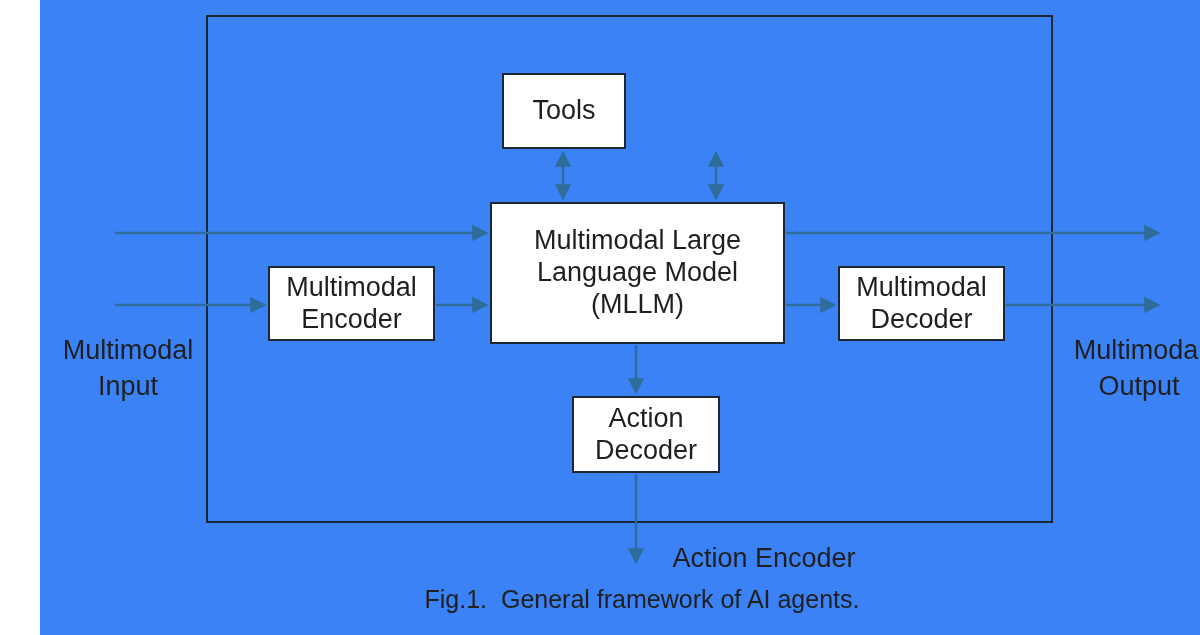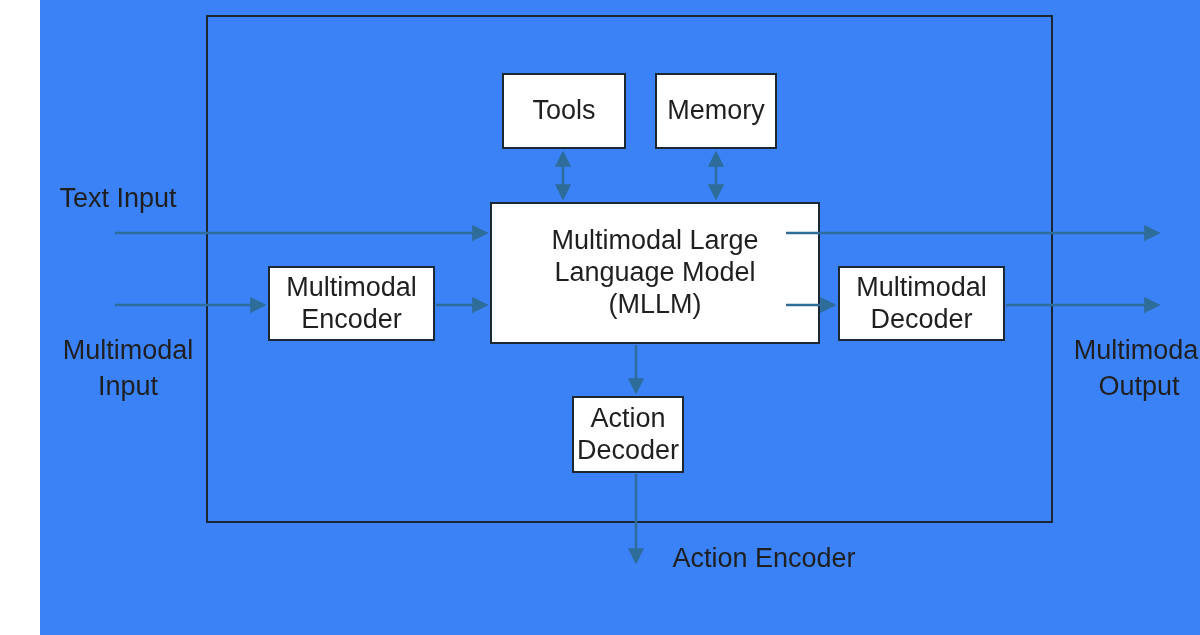--- a/index.html
+++ b/index.html
@@ -37,24 +37,24 @@
     justify-content: center;
     text-align: center;
     font-size: 27px;
     line-height: 1.18;
     box-sizing: border-box;
   }
   .node span { white-space: pre-line; }
 
   #box-tools   { left: 462px; top: 73px;  width: 124px; height: 76px; }
   #box-memory  { left: 615px; top: 73px;  width: 122px; height: 76px; }
-  #box-mllm    { left: 450px; top: 202px; width: 330px; height: 142px; }
+  #box-mllm    { left: 450px; top: 202px; width: 295px; height: 142px; }
   #box-encoder { left: 228px; top: 266px; width: 167px; height: 75px; }
   #box-decoder { left: 798px; top: 266px; width: 167px; height: 75px; }
-  #box-action  { left: 532px; top: 396px; width: 112px; height: 77px; }
+  #box-action  { left: 532px; top: 396px; width: 148px; height: 77px; }
 
   
   .io-label {
     position: absolute;
     transform: translate(-50%, -50%);
     font-size: 27px;
     line-height: 1.35;
     text-align: center;
     white-space: pre-line;
   }
@@ -89,48 +89,45 @@
 </head>
 <body>
 
 <div id="stage">
 
   <div class="outer-frame"></div>
 
   <div class="node" id="box-tools">
     <span>Tools</span>
   </div>
-  <div class="node" id="box-memory">
-    <span>Memory</span>
-  </div>
   <div class="node" id="box-mllm">
     <span>Multimodal Large
 Language Model
 (MLLM)</span>
   </div>
   <div class="node" id="box-encoder">
     <span>Multimodal
 Encoder</span>
   </div>
   <div class="node" id="box-decoder">
     <span>Multimodal
 Decoder</span>
   </div>
   <div class="node" id="box-action">
     <span>Action
 Decoder</span>
   </div>
 
-  <div class="io-label" id="lbl-text-input">Text Input</div>
   <div class="io-label" id="lbl-multimodal-input">Multimodal
 Input</div>
   <div class="io-label" id="lbl-multimodal-output">Multimodal
 Output</div>
   <div class="io-label" id="lbl-action-output">Action Encoder</div>
 
+  <div class="caption">Fig.1.  General framework of AI agents.</div>
 
   <svg class="arrows" width="1200" height="635" viewBox="0 0 1200 635">
     <defs>
       <marker id="ah" viewBox="0 0 10 10" refX="8.5" refY="5" markerWidth="6.5" markerHeight="6.5" orient="auto-start-reverse">
         <path d="M0,0 L10,5 L0,10 z" fill="#2e6c99"></path>
       </marker>
     </defs>
 
     <line class="arrow-line" x1="75" y1="233" x2="446" y2="233" marker-end="url(#ah)"></line>
 

